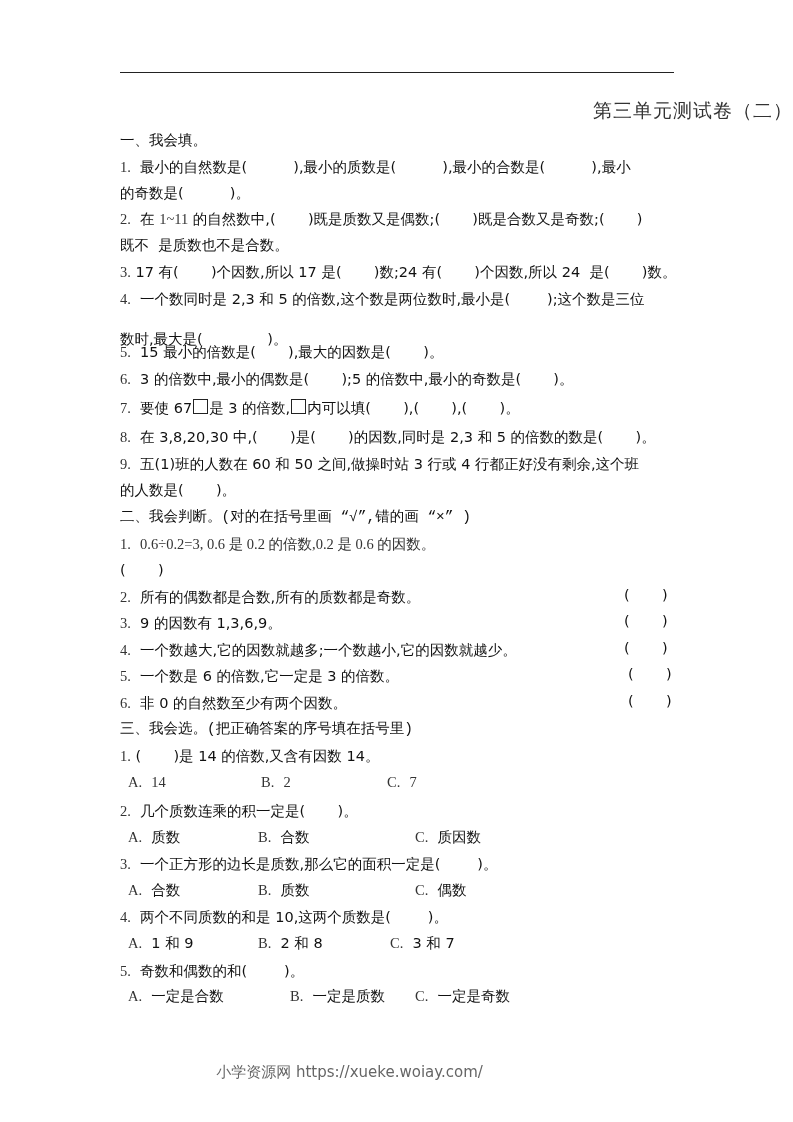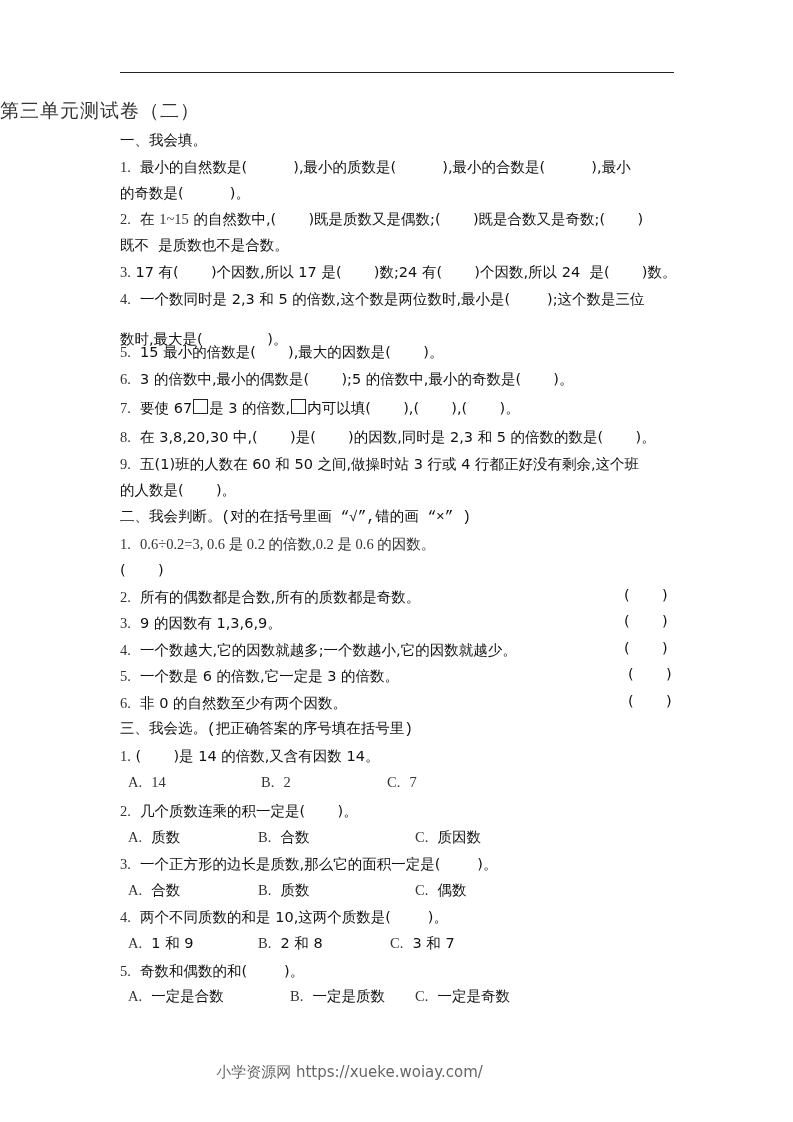--- a/index.html
+++ b/index.html
@@ -1,19 +1,19 @@
 <!DOCTYPE html>
 <html><head>
   <meta charset="utf-8">
   <style>
     html, body { margin:0; padding:0; background:#ffffff; }
     body { width:793px; height:1122px; position:relative; overflow:hidden;
       font-family:"DejaVu Sans", "Liberation Sans", sans-serif; color:#111; }
     .rule { position:absolute; left:120px; top:72px; width:554px; height:1px; background:#222; }
-    .title { position:absolute; left:0; width:793px; top:98px; text-align:left;
+    .title { position:absolute; left:0; width:793px; top:98px; text-align:right;
       font-family:"DejaVu Serif","Liberation Serif", serif; font-size:19px; color:#333; letter-spacing:1px; }
     .line { position:absolute; left:120px; font-size:14.5px; line-height:20px; white-space:pre; color:#111; }
     .num { font-family:"Liberation Serif","DejaVu Serif", serif; color:#333; }
     .sec { font-size:14.5px;font-family:Liberation Mono, monospace; }
     .paren { position:absolute; font-size:14.5px; white-space:pre; }
     .box { display:inline-block; width:13px; height:13px; border:1px solid #222; vertical-align:-1px; margin:0 1px; }
     .opt { position:absolute; font-size:14.5px; white-space:pre; }
     .optl { font-family:"Liberation Serif","DejaVu Serif", serif; color:#333; }
     .footer { position:absolute; left:0; width:699px; top:1063px; text-align:center;
       font-size:15px; color:#666; }
@@ -22,21 +22,21 @@
 <body>
 
 <div class="rule"></div>
 <div class="title">第三单元测试卷（二）</div>
 
 <div class="line sec" style="top:131px">一、我会填。</div>
 
 <div class="line" style="top:157px"><span class="num">1.</span>  <span>最小的自然数是(          ),最小的质数是(          ),最小的合数是(          ),最小</span></div>
 <div class="line" style="top:183px">的奇数是(          )。</div>
 
-<div class="line" style="top:209px"><span class="num">2.</span>  <span>在 </span><span class="num">1~15</span><span> 的自然数中,(       )既是质数又是偶数;(       )既是合数又是奇数;(       )</span></div>
+<div class="line" style="top:209px"><span class="num">2.</span>  <span>在 </span><span class="num">1~11</span><span> 的自然数中,(       )既是质数又是偶数;(       )既是合数又是奇数;(       )</span></div>
 <div class="line" style="top:235px">既不  是质数也不是合数。</div>
 
 <div class="line" style="top:262px"><span class="num">3.</span> <span>17 有(       )个因数,所以 17 是(       )数;24 有(       )个因数,所以 24  是(       )数。</span></div>
 
 <div class="line" style="top:289px"><span class="num">4.</span>  <span>一个数同时是 2,3 和 5 的倍数,这个数是两位数时,最小是(        );这个数是三位</span></div>
 <div class="line" style="top:329px">数时,最大是(              )。</div>
 
 <div class="line" style="top:342px"><span class="num">5.</span>  <span>15 最小的倍数是(       ),最大的因数是(       )。</span></div>
 
 <div class="line" style="top:369px"><span class="num">6.</span>  <span>3 的倍数中,最小的偶数是(       );5 的倍数中,最小的奇数是(       )。</span></div>

